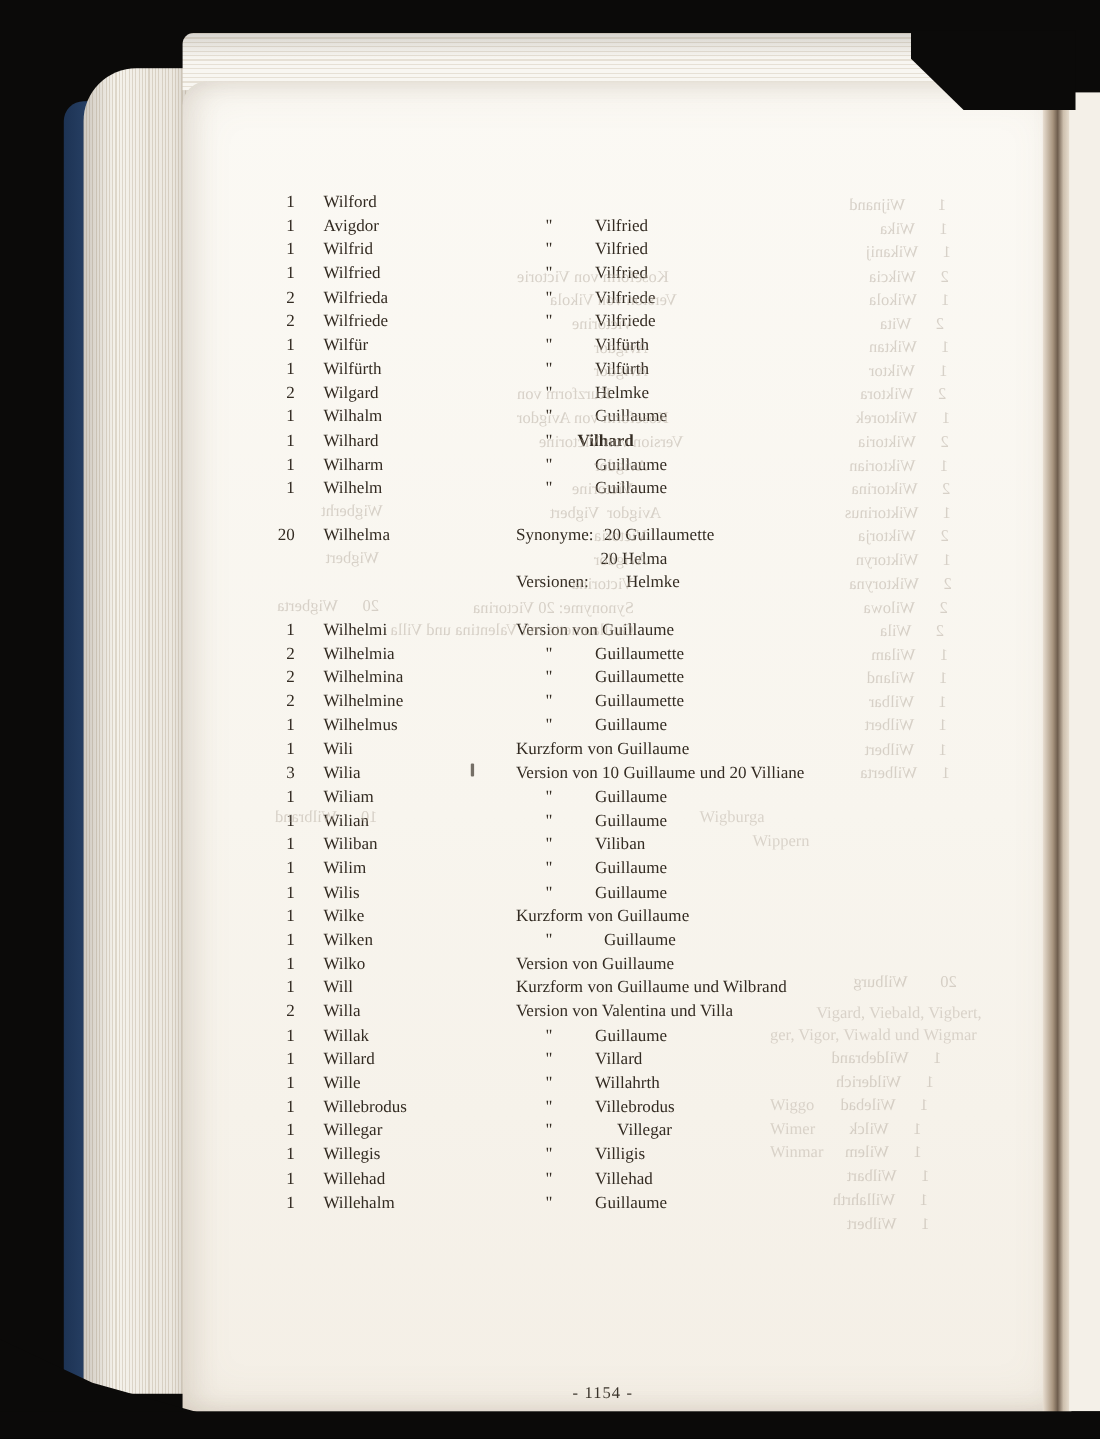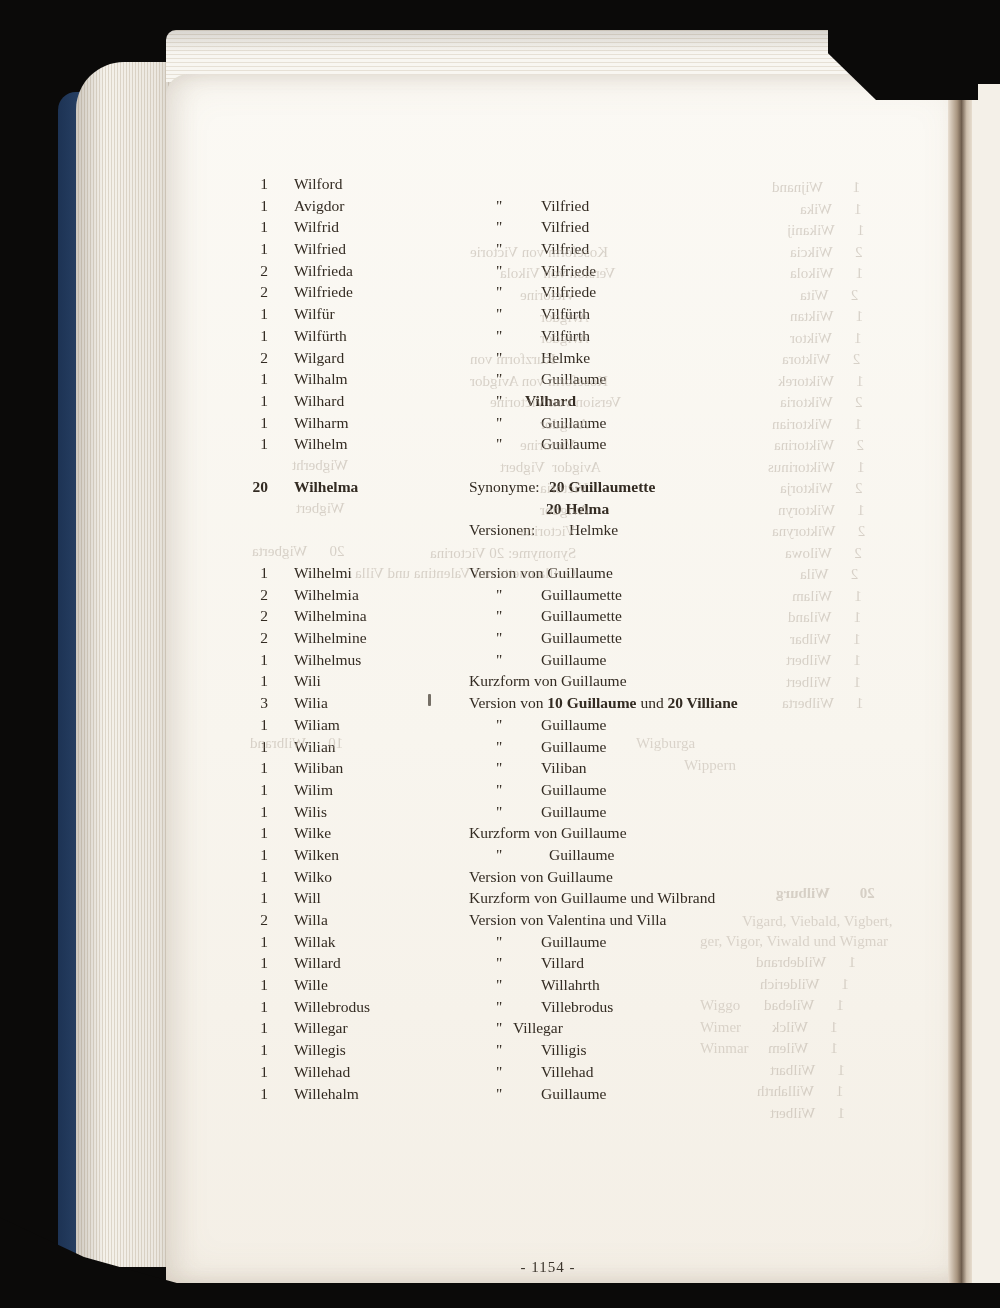--- a/index.html
+++ b/index.html
@@ -28,21 +28,21 @@
         box-shadow:inset 0 0 46px rgba(150,128,98,.14), inset 12px 0 22px rgba(120,100,75,.10), inset -10px 0 18px rgba(120,100,75,.10);}
   .content{position:absolute;left:0;top:99px;width:800px;color:#332b22;font-size:15.5px;}
   .row{display:flex;height:21.7px;line-height:21.7px;}
   .spacer{height:21px;}
   .count{width:102px;text-align:right;flex:none;}
   .name{margin-left:26px;width:175px;flex:none;}
   .right{flex:1;position:relative;}
   .rlabel{position:absolute;left:0;}
   .quote{position:absolute;left:27px;}
   .val{display:inline-block;}
-  .b{font-weight:bold;}
+  .b{font-weight:normal;}
   .pagenum{position:absolute;left:332px;top:1185px;width:100px;text-align:center;
            color:#3a332a;font-size:15px;letter-spacing:1px;}
   
   .bleed{position:absolute;inset:0;pointer-events:none;}
   .bt{position:absolute;color:#b6aca0;font-size:15px;white-space:pre;line-height:1;}
   .bt.m{transform:scaleX(-1);}
   
   .ink{position:absolute;left:428px;top:694px;width:3px;height:12px;background:#4a4138;opacity:.75;border-radius:1px;}
   
   .gutter{position:absolute;left:948px;top:30px;width:26px;height:1254px;
@@ -248,21 +248,21 @@
           <span class="right"><span class="quote">"</span><span class="val" style="margin-left: 72px;"><span>Willahrth</span></span></span>
         </div>
         <div class="row">
           <span class="count">1</span>
           <span class="name">Willebrodus</span>
           <span class="right"><span class="quote">"</span><span class="val" style="margin-left: 72px;"><span>Villebrodus</span></span></span>
         </div>
         <div class="row">
           <span class="count">1</span>
           <span class="name">Willegar</span>
-          <span class="right"><span class="quote">"</span><span class="val" style="margin-left: 44px;"><span>Villegar</span></span></span>
+          <span class="right"><span class="quote">"</span><span class="val" style="margin-left: 92px;"><span>Villegar</span></span></span>
         </div>
         <div class="row">
           <span class="count">1</span>
           <span class="name">Willegis</span>
           <span class="right"><span class="quote">"</span><span class="val" style="margin-left: 72px;"><span>Villigis</span></span></span>
         </div>
         <div class="row">
           <span class="count">1</span>
           <span class="name">Willehad</span>
           <span class="right"><span class="quote">"</span><span class="val" style="margin-left: 72px;"><span>Villehad</span></span></span>

